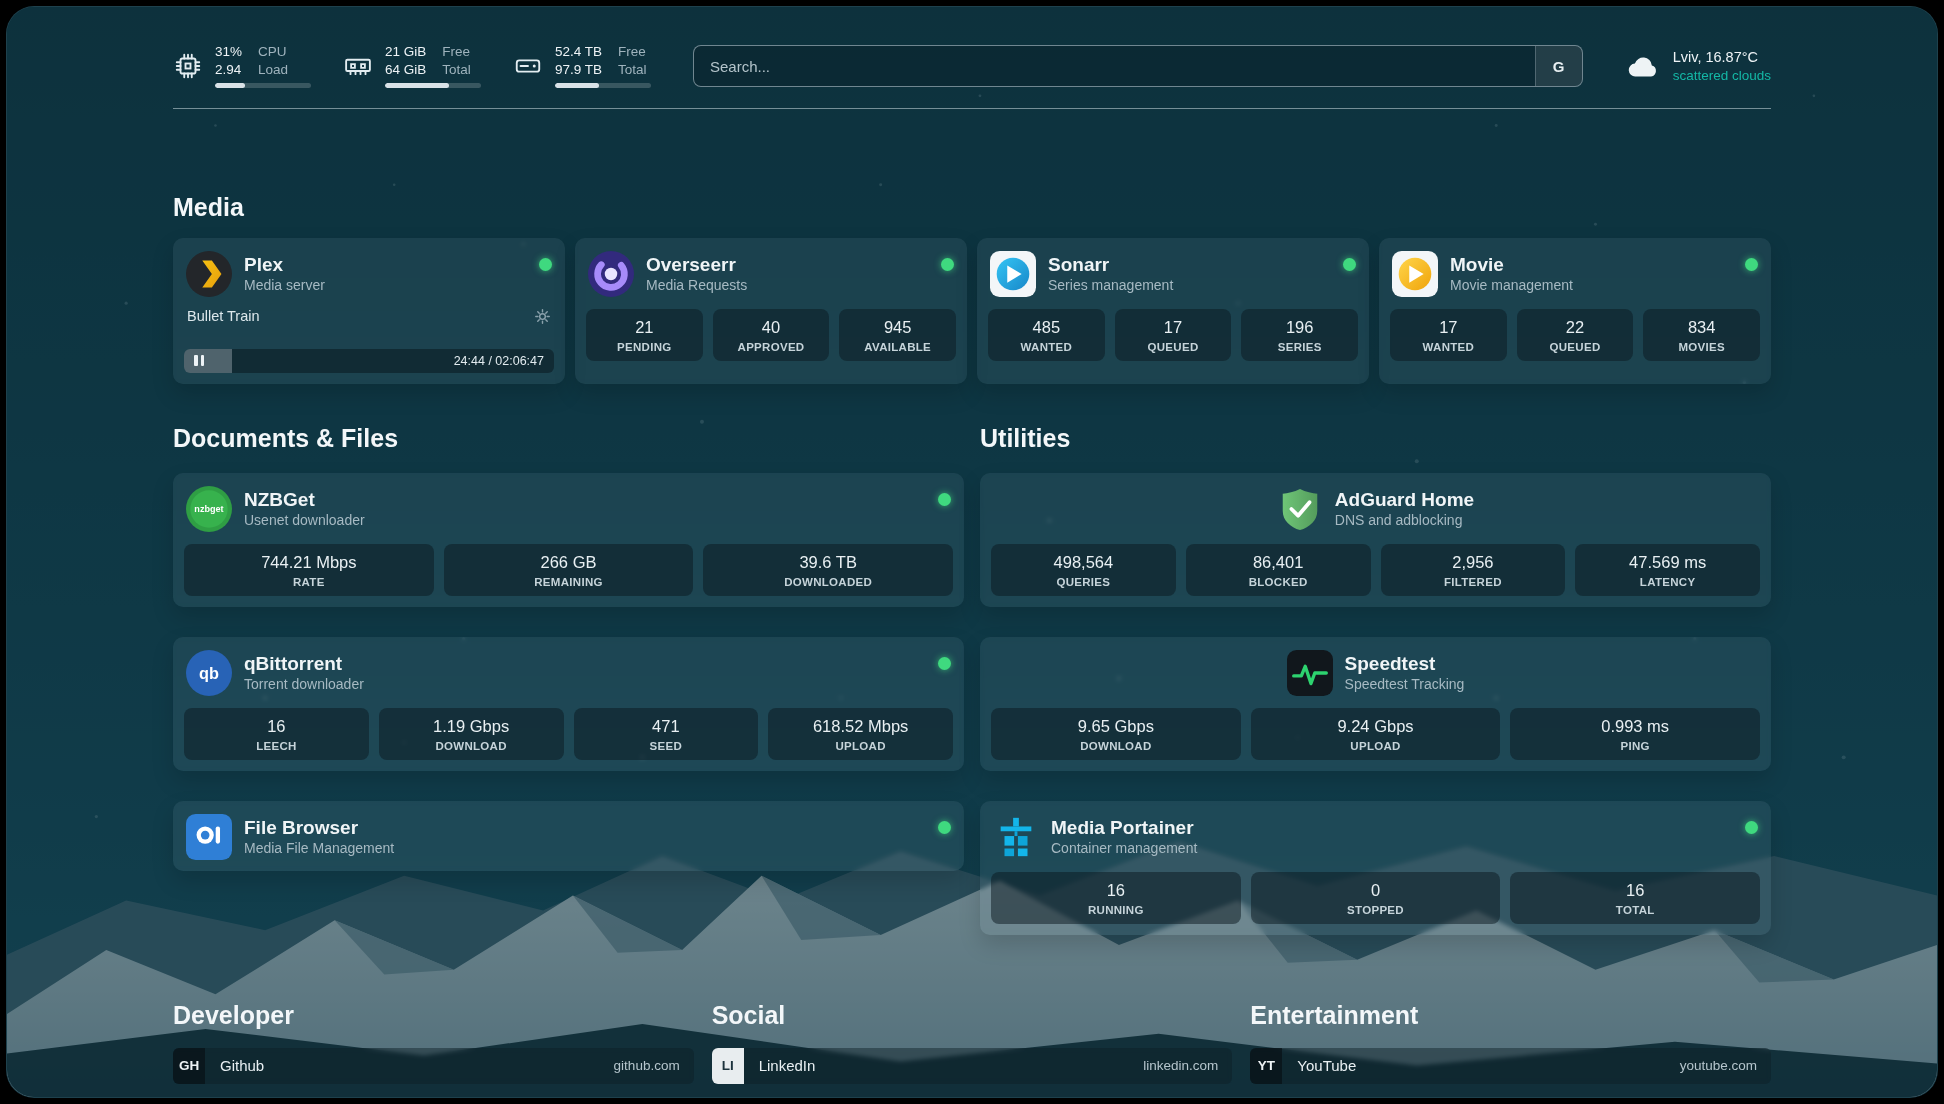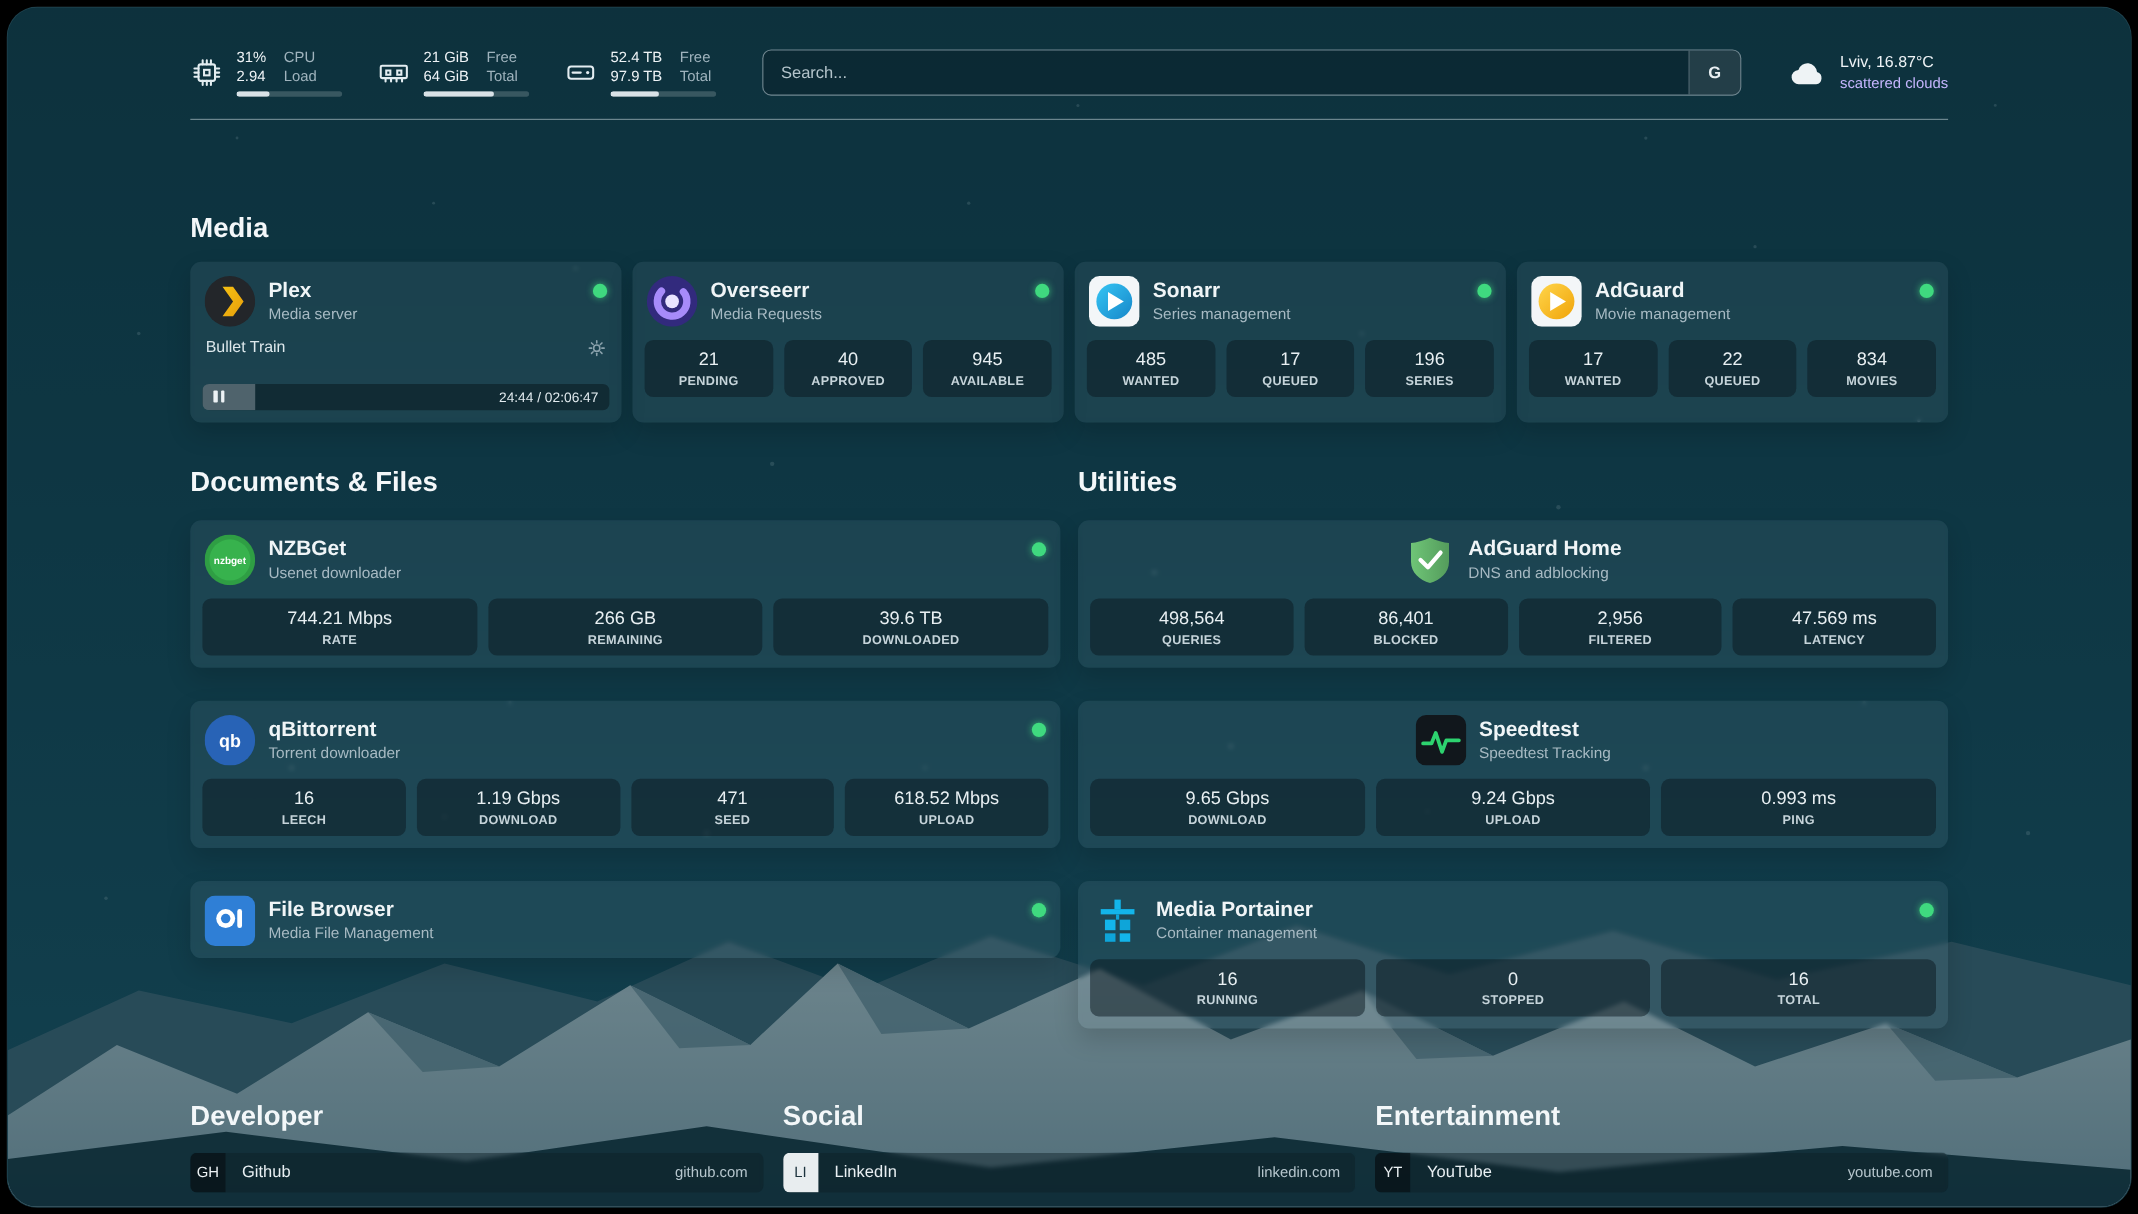--- a/index.html
+++ b/index.html
@@ -53,21 +53,21 @@
     background: rgba(255,255,255,0.10);
     border-left: 1px solid rgba(214,228,235,0.25);
     color: #e8eff2; font-size: 15px; font-weight: 600; cursor: pointer;
   }
 
   .weather { display: flex; align-items: center; gap: 12px; flex: none; }
   .weather-icon { width: 36px; height: 30px; }
   .weather-icon svg { width: 100%; height: 100%; }
   .weather-text { display: flex; flex-direction: column; gap: 3px; }
   .weather-loc { font-size: 14.5px; color: #eef3f6; }
-  .weather-cond { font-size: 13.5px; color: #c4b5fd; }
+  .weather-cond { font-size: 13.5px; color: #14b8a6; }
 
   .divider { margin-top: 20px; height: 1px; background: rgba(222,235,240,0.5); }
 
   
   .section-title { font-size: 25px; font-weight: 600; color: #f3f7f9; margin: 0; }
   .media { margin-top: 84px; }
   .media-grid { margin-top: 16px; display: grid; grid-template-columns: repeat(4, 1fr); gap: 10px; }
 
   .card {
     background: rgba(210,235,243,0.08);
@@ -116,21 +116,21 @@
   .bookmarks { display: grid; grid-template-columns: repeat(3, 1fr); gap: 18px; margin-top: 66px; }
   .bm-group .section-title { margin-bottom: 18px; }
   .bm {
     display: flex; align-items: center; height: 36px; border-radius: 6px;
     background: rgba(13,30,38,0.45); overflow: hidden; cursor: pointer;
     backdrop-filter: blur(2px);
   }
   .bm + .bm { margin-top: 13px; }
   .bm-abbr {
     width: 32px; height: 100%; display: grid; place-items: center; flex: none;
-    background: rgba(6,14,18,0.6); color: #edf2f4; font-size: 13.5px; font-weight: 400;
+    background: rgba(6,14,18,0.6); color: #edf2f4; font-size: 13.5px; font-weight: 700;
   }
   .bm-abbr.light { background: #e8edef; color: #1c333d; }
   .bm-name { margin-left: 15px; font-size: 15px; color: #e9f0f3; }
   .bm-url { margin-left: auto; margin-right: 14px; font-size: 13.5px; color: #b6c6cd; }
 </style>
 </head>
 <body>
 
 <div class="screen">
 
@@ -420,21 +420,21 @@
                       <stop offset="0" stop-color="#ffd54a"></stop>
                       <stop offset="1" stop-color="#f0a40a"></stop>
                     </linearGradient>
                   </defs>
                 <rect width="48" height="48" rx="10" fill="#f3f6f8"></rect>
                 <circle cx="24" cy="24" r="17" fill="url(#radg)"></circle>
                 <path d="M18 15 L33 24 L18 33 Z" fill="#fff"></path>
               </svg>
             </span>
             <div class="svc-meta">
-              <span class="svc-name">AdGuard</span>
+              <span class="svc-name">Movie</span>
               <span class="svc-desc">Movie management</span>
             </div>
             <span class="status-dot"></span>
           </div>
           <div class="stats">
             <div class="stat">
               <div class="stat-v">17</div>
                 <div class="stat-l">WANTED</div>
             </div>
             <div class="stat">

